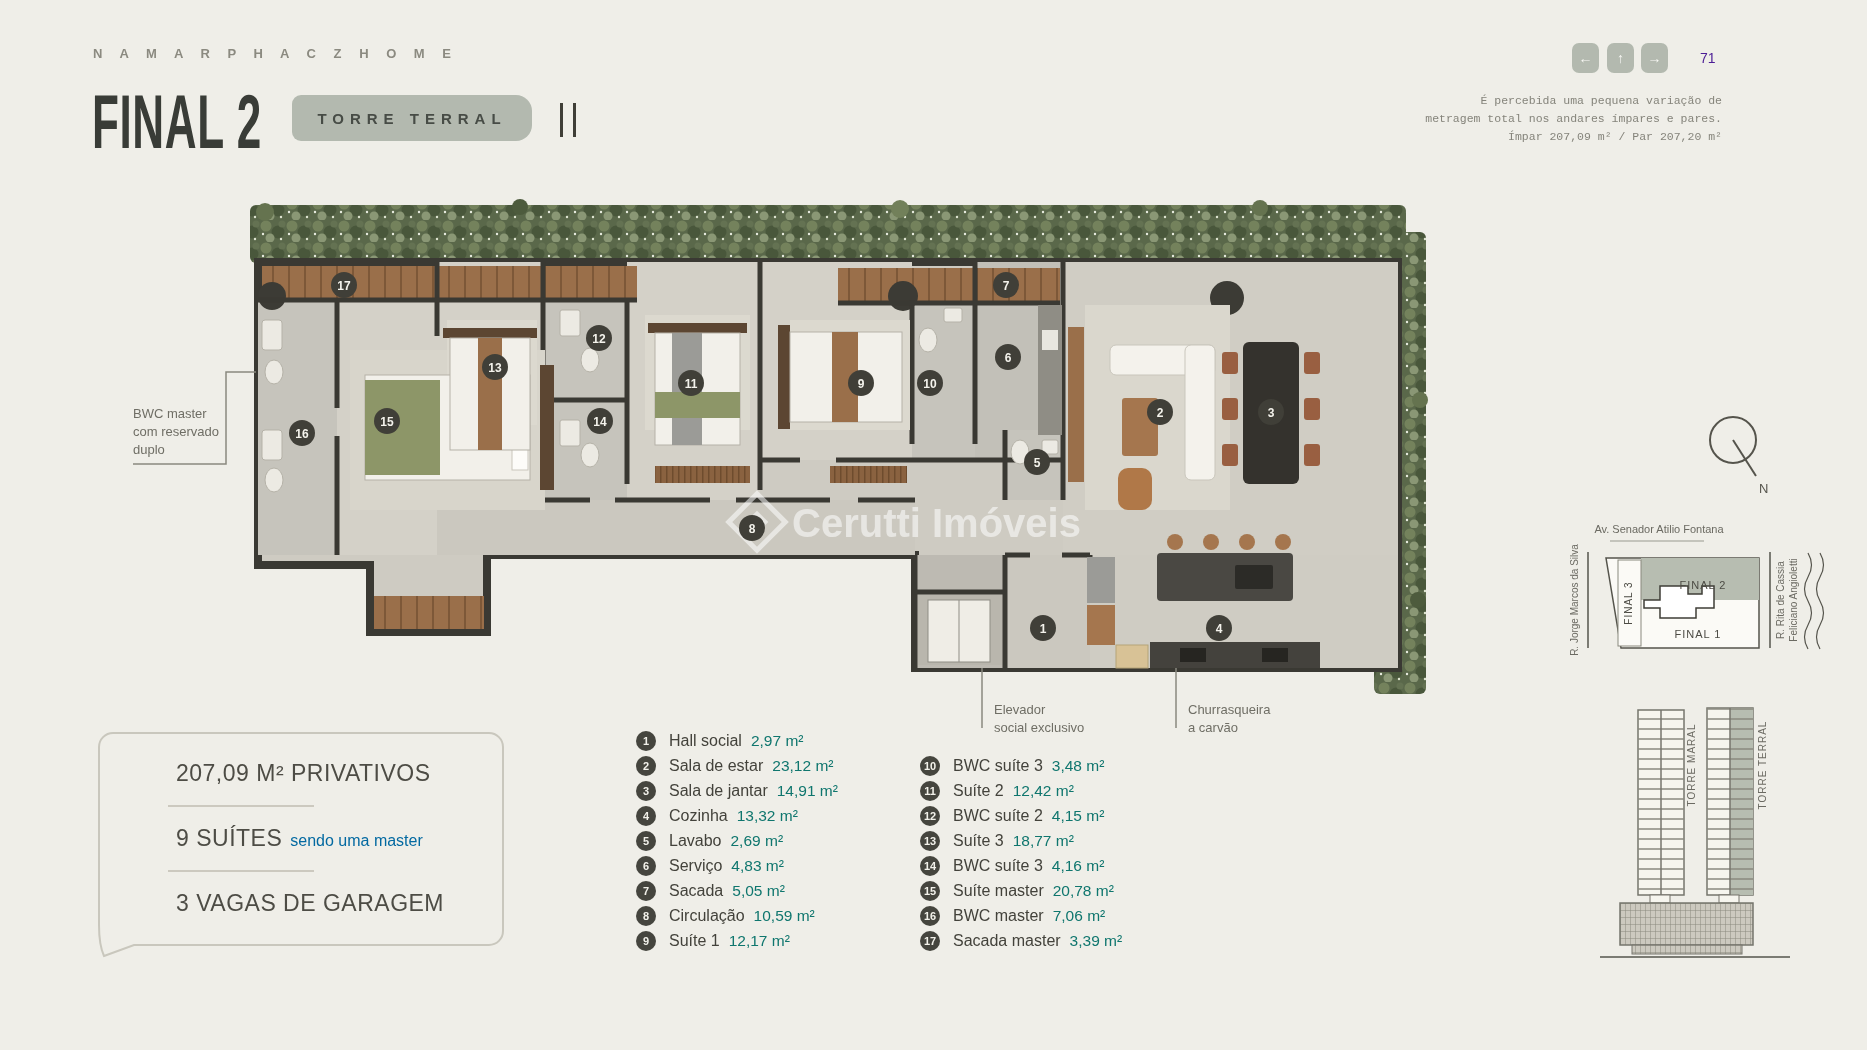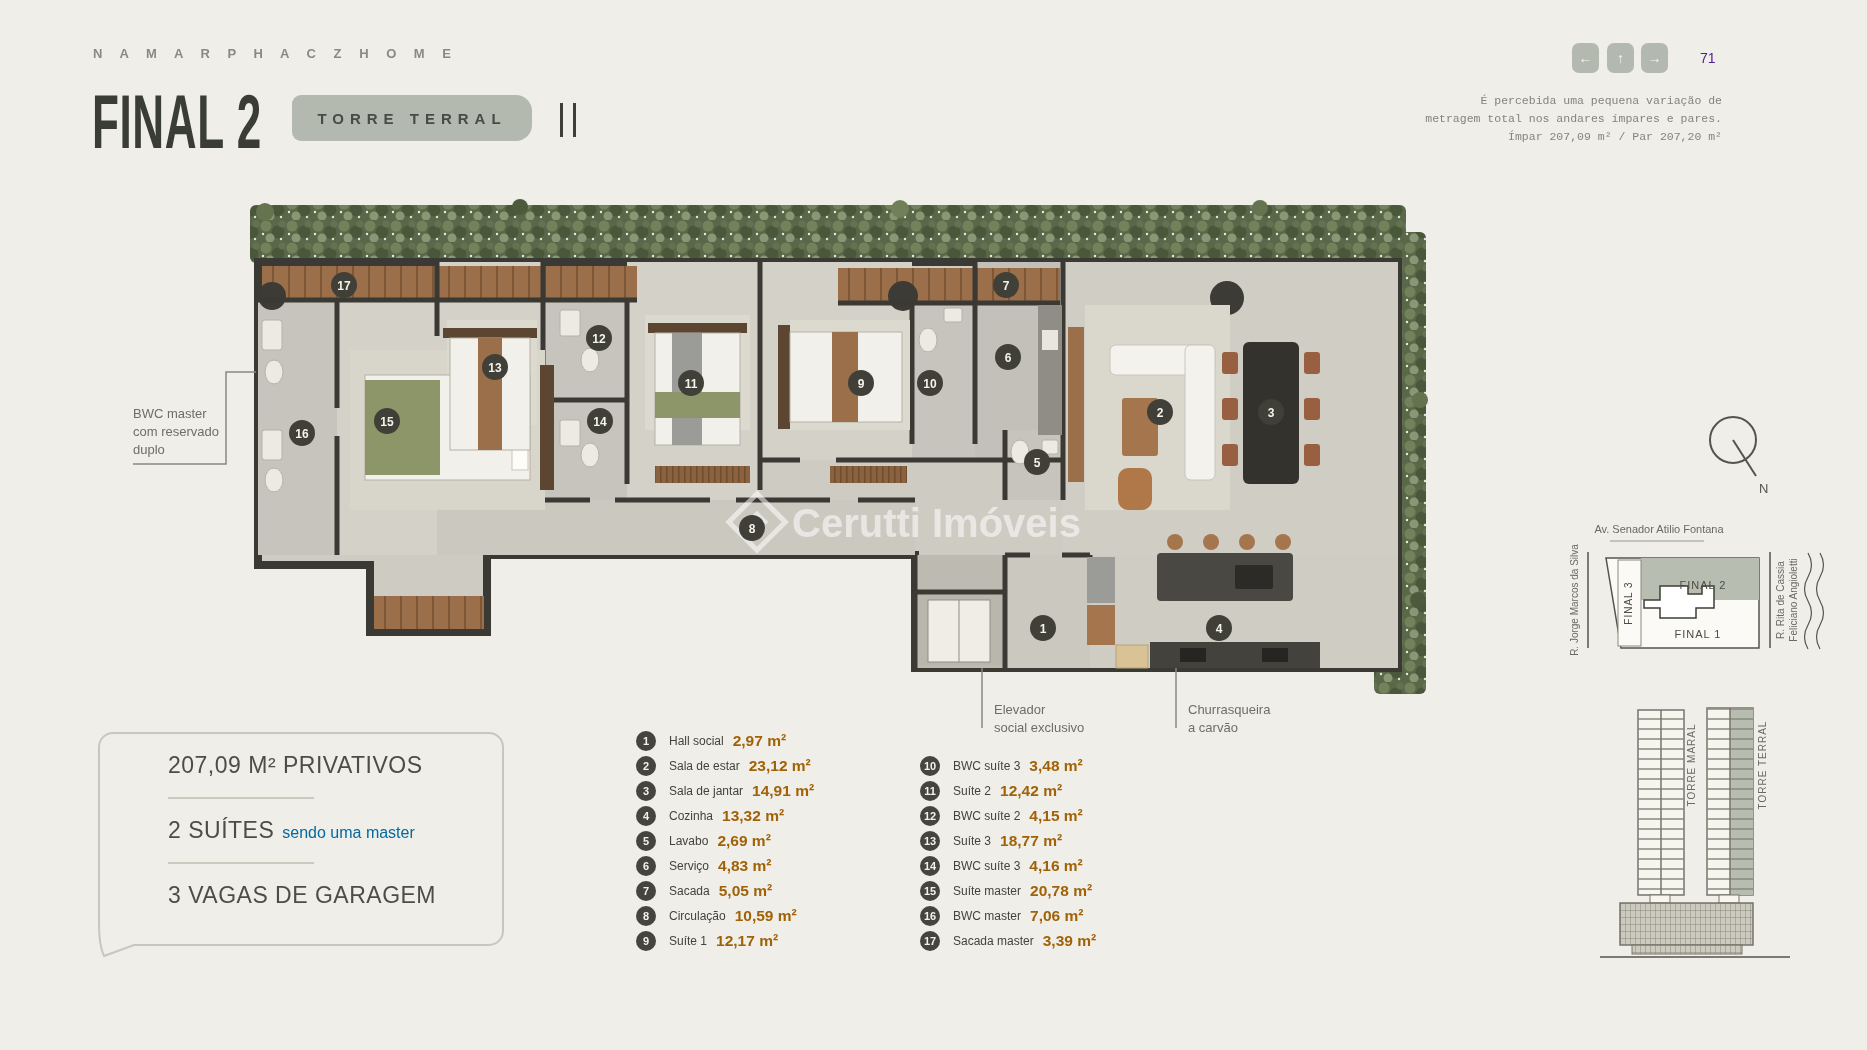--- a/index.html
+++ b/index.html
@@ -24,31 +24,31 @@
   .nav-back{left:1572px;} .nav-up{left:1607px;} .nav-fwd{left:1641px;}
   .pagenum{left:1700px;top:50px;font-size:14px;color:#4c1d95;}
   .note{right:145px;top:92px;width:300px;text-align:right;font-size:11.5px;line-height:1.55;color:#85847b;font-family:Liberation Mono, monospace;}
 
   
   .sumwrap{left:90px;top:730px;width:430px;height:245px;}
   .sum-line1,.sum-line3,.sum-strong{font-size:23px;color:#4d4c45;letter-spacing:.5px;}
   .sum-text{position:absolute;left:78px;top:22px;}
   .divider{width:146px;height:2px;background:#ccc9bf;margin:18px 0;}
   .sum-sub{font-size:16px;color:#0369a1;margin-left:8px;}
-  .sumrow{margin:0;}
+  .sumrow{margin:8px;}
 
   
   .legend-col{display:flex;flex-direction:column;}
   .legend-left{left:636px;top:728px;}
   .legend-right{left:920px;top:753px;}
   .legend-row{display:flex;align-items:center;height:25px;}
   .lnum{width:20px;height:20px;border-radius:50%;background:#45453e;color:#f2f1ea;
         font-size:11px;display:flex;align-items:center;justify-content:center;flex:0 0 20px;font-weight:bold;}
-  .lname{margin-left:13px;font-size:12px;color:#43423b;}
-  .lval{margin-left:9px;font-size:15.5px;font-weight:bold;color:#a16207;}
+  .lname{margin-left:13px;font-size:16px;color:#43423b;}
+  .lval{margin-left:9px;font-size:15.5px;font-weight:normal;color:#0f766e;}
 
   svg text{font-family:"Liberation Sans",sans-serif;}
 </style>
 </head>
 <body>
 
 <div class="abs brand">N A M A R   P H A C Z   H O M E</div>
 <div class="abs title">FINAL 2</div>
 <div class="abs badge">TORRE TERRAL</div>
 <div class="abs bar1"></div>
@@ -368,21 +368,21 @@
   </g>
 </svg>
 
 <div class="abs sumwrap">
   <svg width="430" height="245" viewBox="0 0 430 245">
     <path d="M 14,226 L 44,215 H 399 A 14,14 0 0 0 413,201 V 17 A 14,14 0 0 0 399,3 H 23 A 14,14 0 0 0 9,17 V 195 Q 9,215 14,226 Z" fill="none" stroke="#c9c7bd" stroke-width="2"></path>
   </svg>
   <div class="sum-text">
     <div class="sumrow sum-line1">207,09 M² PRIVATIVOS</div>
     <div class="divider"></div>
-    <div class="sumrow"><span class="sum-strong">2 SUÍTES</span><span class="sum-sub">sendo uma master</span></div>
+    <div class="sumrow"><span class="sum-strong">9 SUÍTES</span><span class="sum-sub">sendo uma master</span></div>
     <div class="divider"></div>
     <div class="sumrow sum-line3">3 VAGAS DE GARAGEM</div>
   </div>
 </div>
 
 <div id="legend-left" class="abs legend-col legend-left">
     <div class="legend-row">
       <span class="lnum">1</span>
       <span class="lname">Hall social</span>
       <span class="lval">2,97 m²</span>

